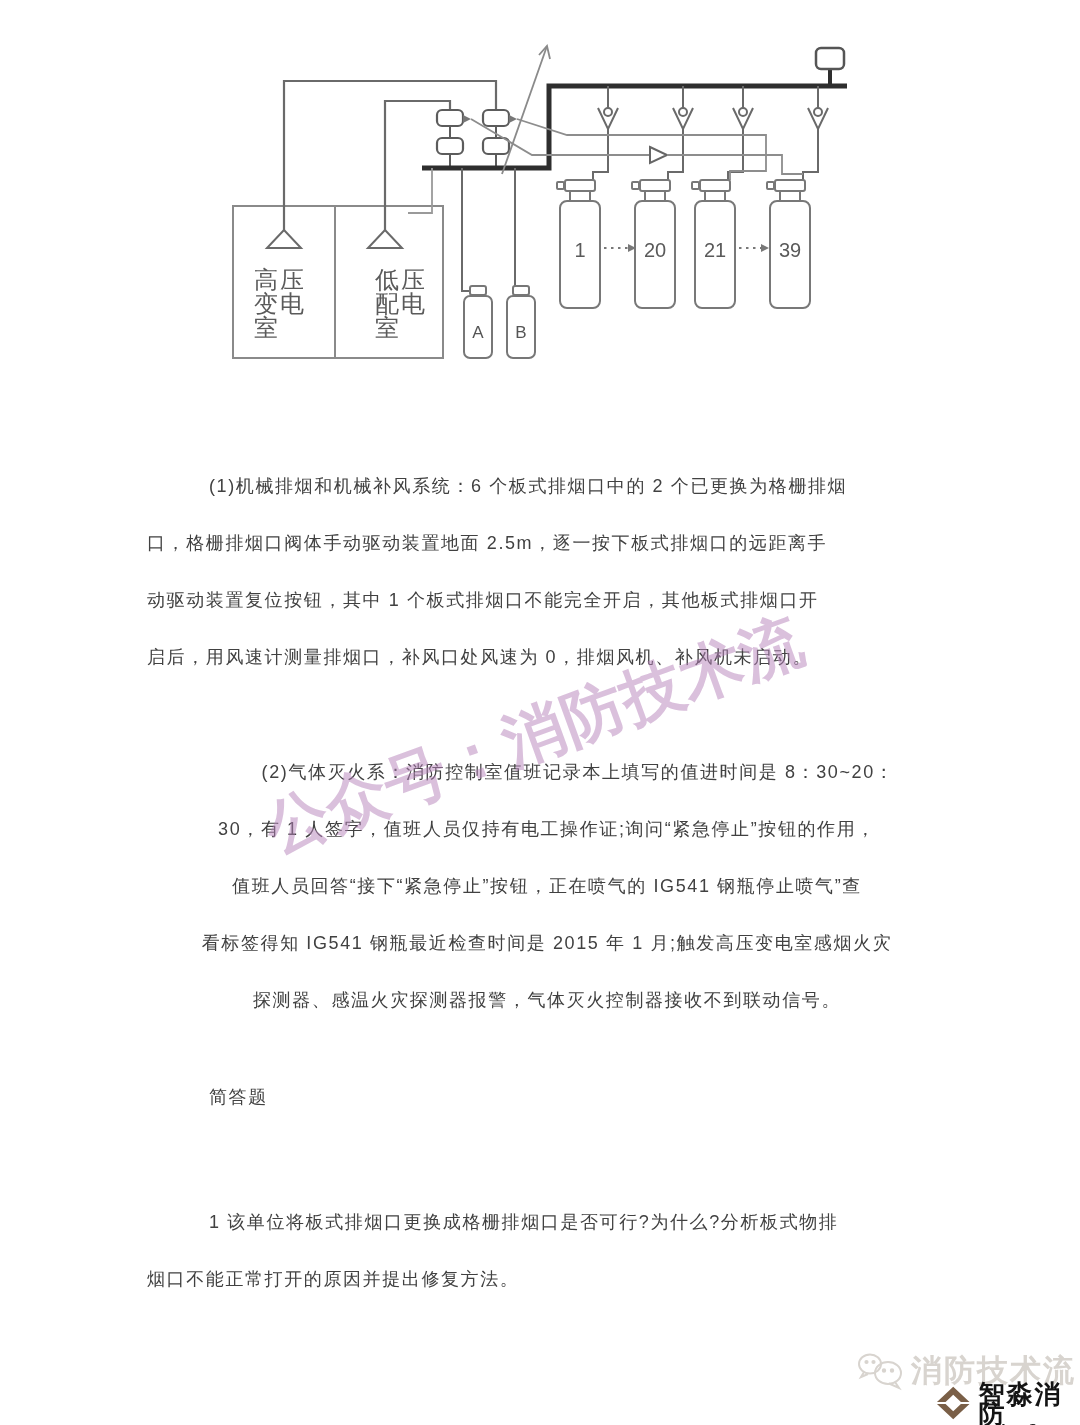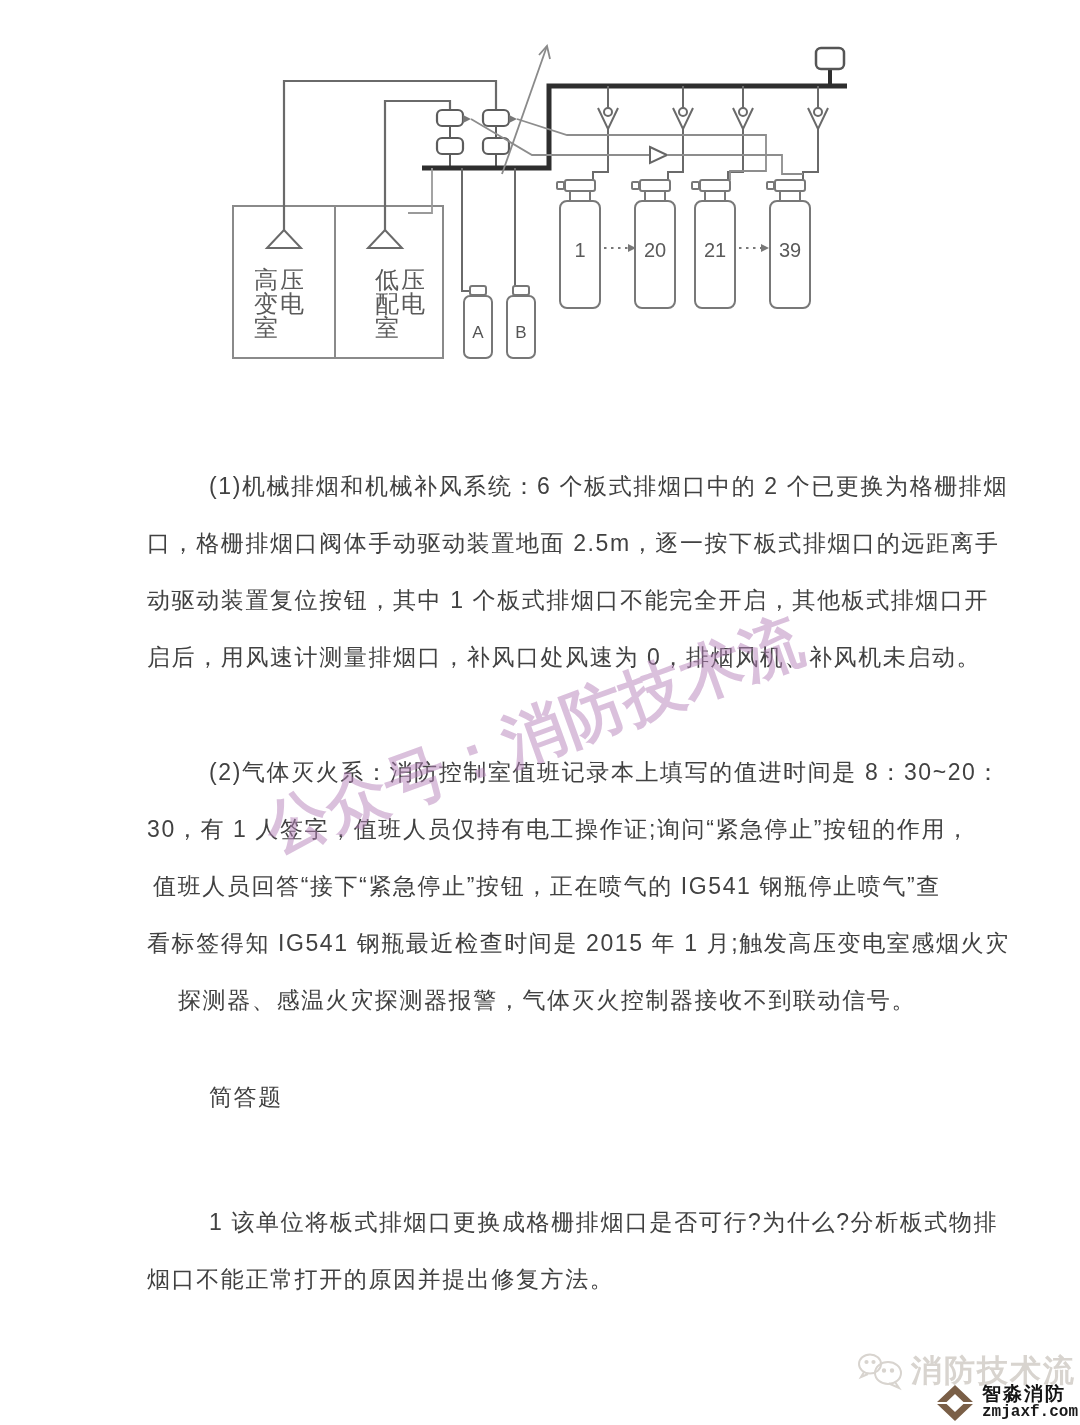--- a/index.html
+++ b/index.html
@@ -8,37 +8,37 @@
     background:#ffffff;
     font-family:"Liberation Sans","DejaVu Sans",sans-serif;
   }
   .diagram{position:absolute;left:230px;top:8px;width:620px;height:365px;z-index:1;}
   .room-label{
     position:absolute;width:60px;text-align:left;
     font-size:24px;line-height:24px;color:#5a5a5a;letter-spacing:2px;z-index:2;
   }
   .textblock{position:absolute;left:147px;width:800px;z-index:3;color:#414141;}
   .pline{
-    font-size:23px;line-height:57px;white-space:nowrap;letter-spacing:1.6px;
+    font-size:18px;line-height:57px;white-space:nowrap;letter-spacing:1.6px;
   }
   .indent{padding-left:62px;}
   .wm-diag{
     position:absolute;left:268px;top:800px;height:64px;line-height:64px;
     font-size:62px;font-weight:700;white-space:nowrap;
     color:rgba(182,130,185,0.5);
     transform:rotate(-20deg);transform-origin:0 50%;
     z-index:6;pointer-events:none;letter-spacing:1px;
   }
   .wm-footer{position:absolute;left:855px;top:1350px;display:flex;align-items:flex-end;z-index:4;}
   .wm-footer-text{
     font-size:31px;color:#d8d4cf;letter-spacing:2px;font-weight:600;white-space:nowrap;
   }
   .brand{position:absolute;left:936px;top:1384px;display:flex;align-items:flex-start;z-index:5;}
   .brand-text{margin-left:8px;}
-  .brand-name{font-size:19px;font-weight:700;color:#141414;letter-spacing:2px;line-height:20px;}
+  .brand-name{font-size:26px;font-weight:700;color:#141414;letter-spacing:2px;line-height:20px;}
   .brand-url{font-size:16px;font-weight:700;color:#1a1a1a;line-height:16px;
     font-family:"Liberation Mono","DejaVu Sans Mono",monospace;}
 </style>
 </head>
 <body>
 
 <svg class="diagram" viewBox="0 0 620 365" xmlns="http://www.w3.org/2000/svg">
 
   <g>
     <rect x="3" y="198" width="210" height="152" fill="none" stroke="#8a8a8a" stroke-width="2"></rect>

